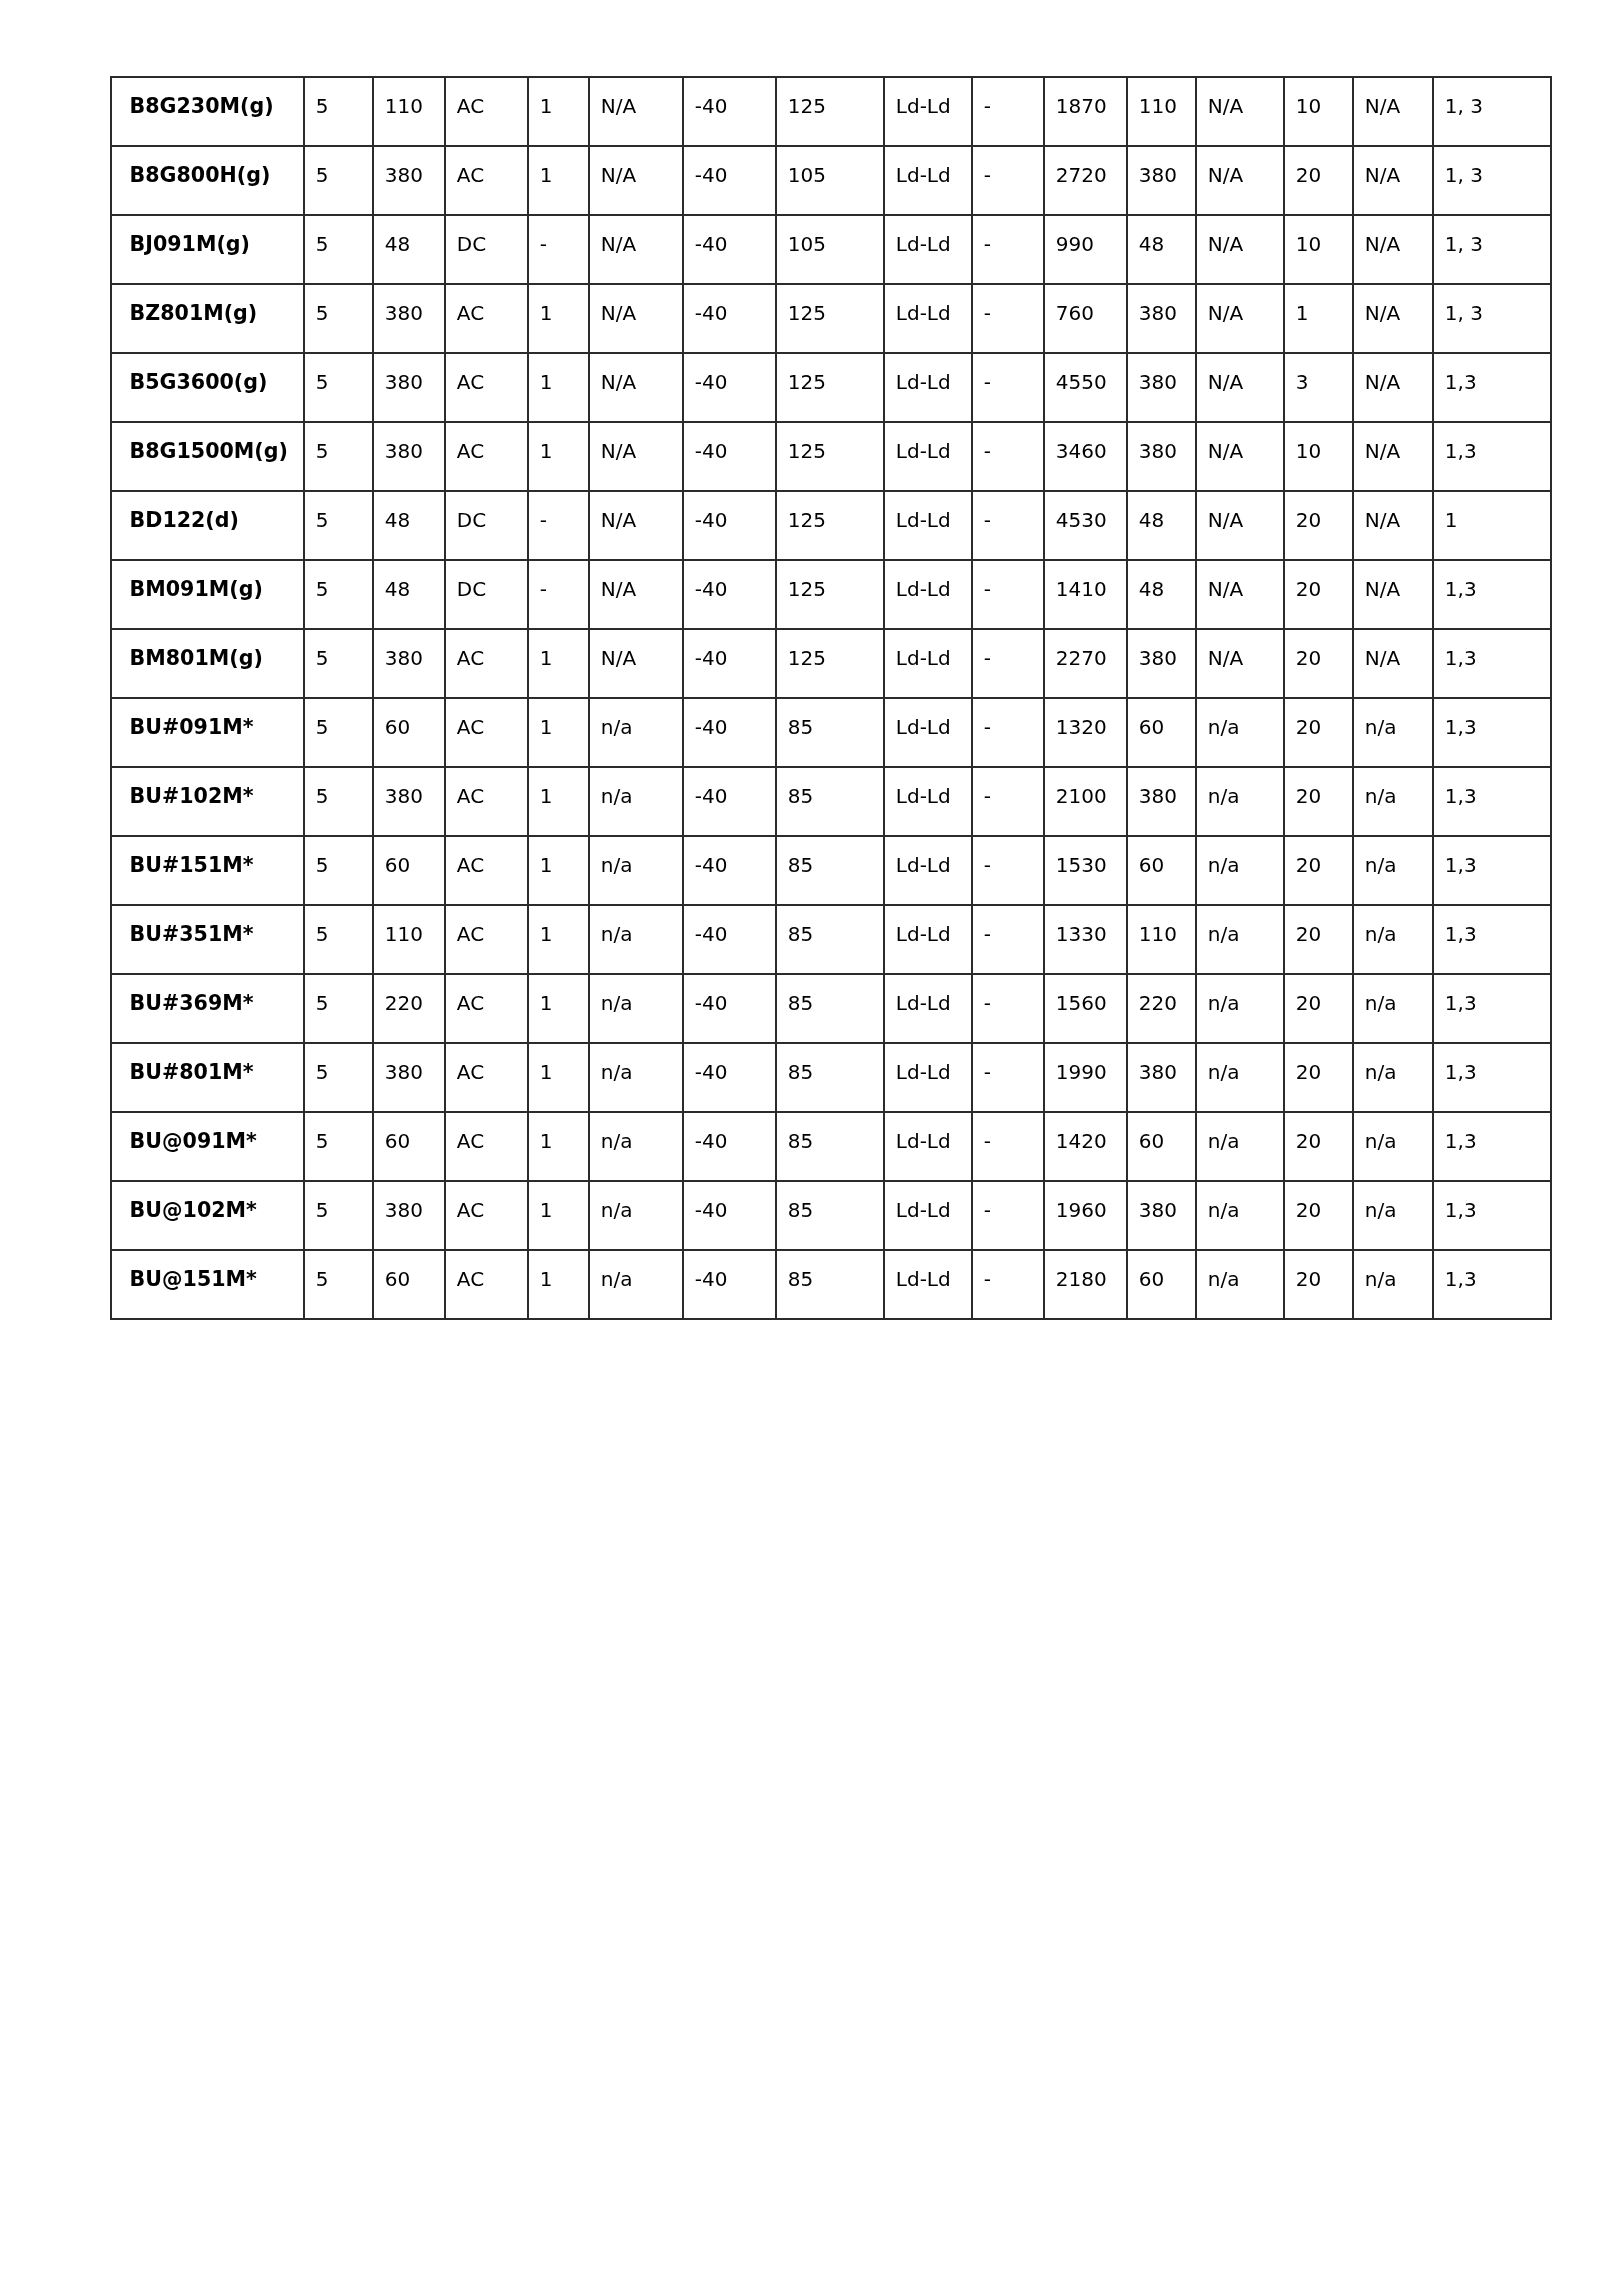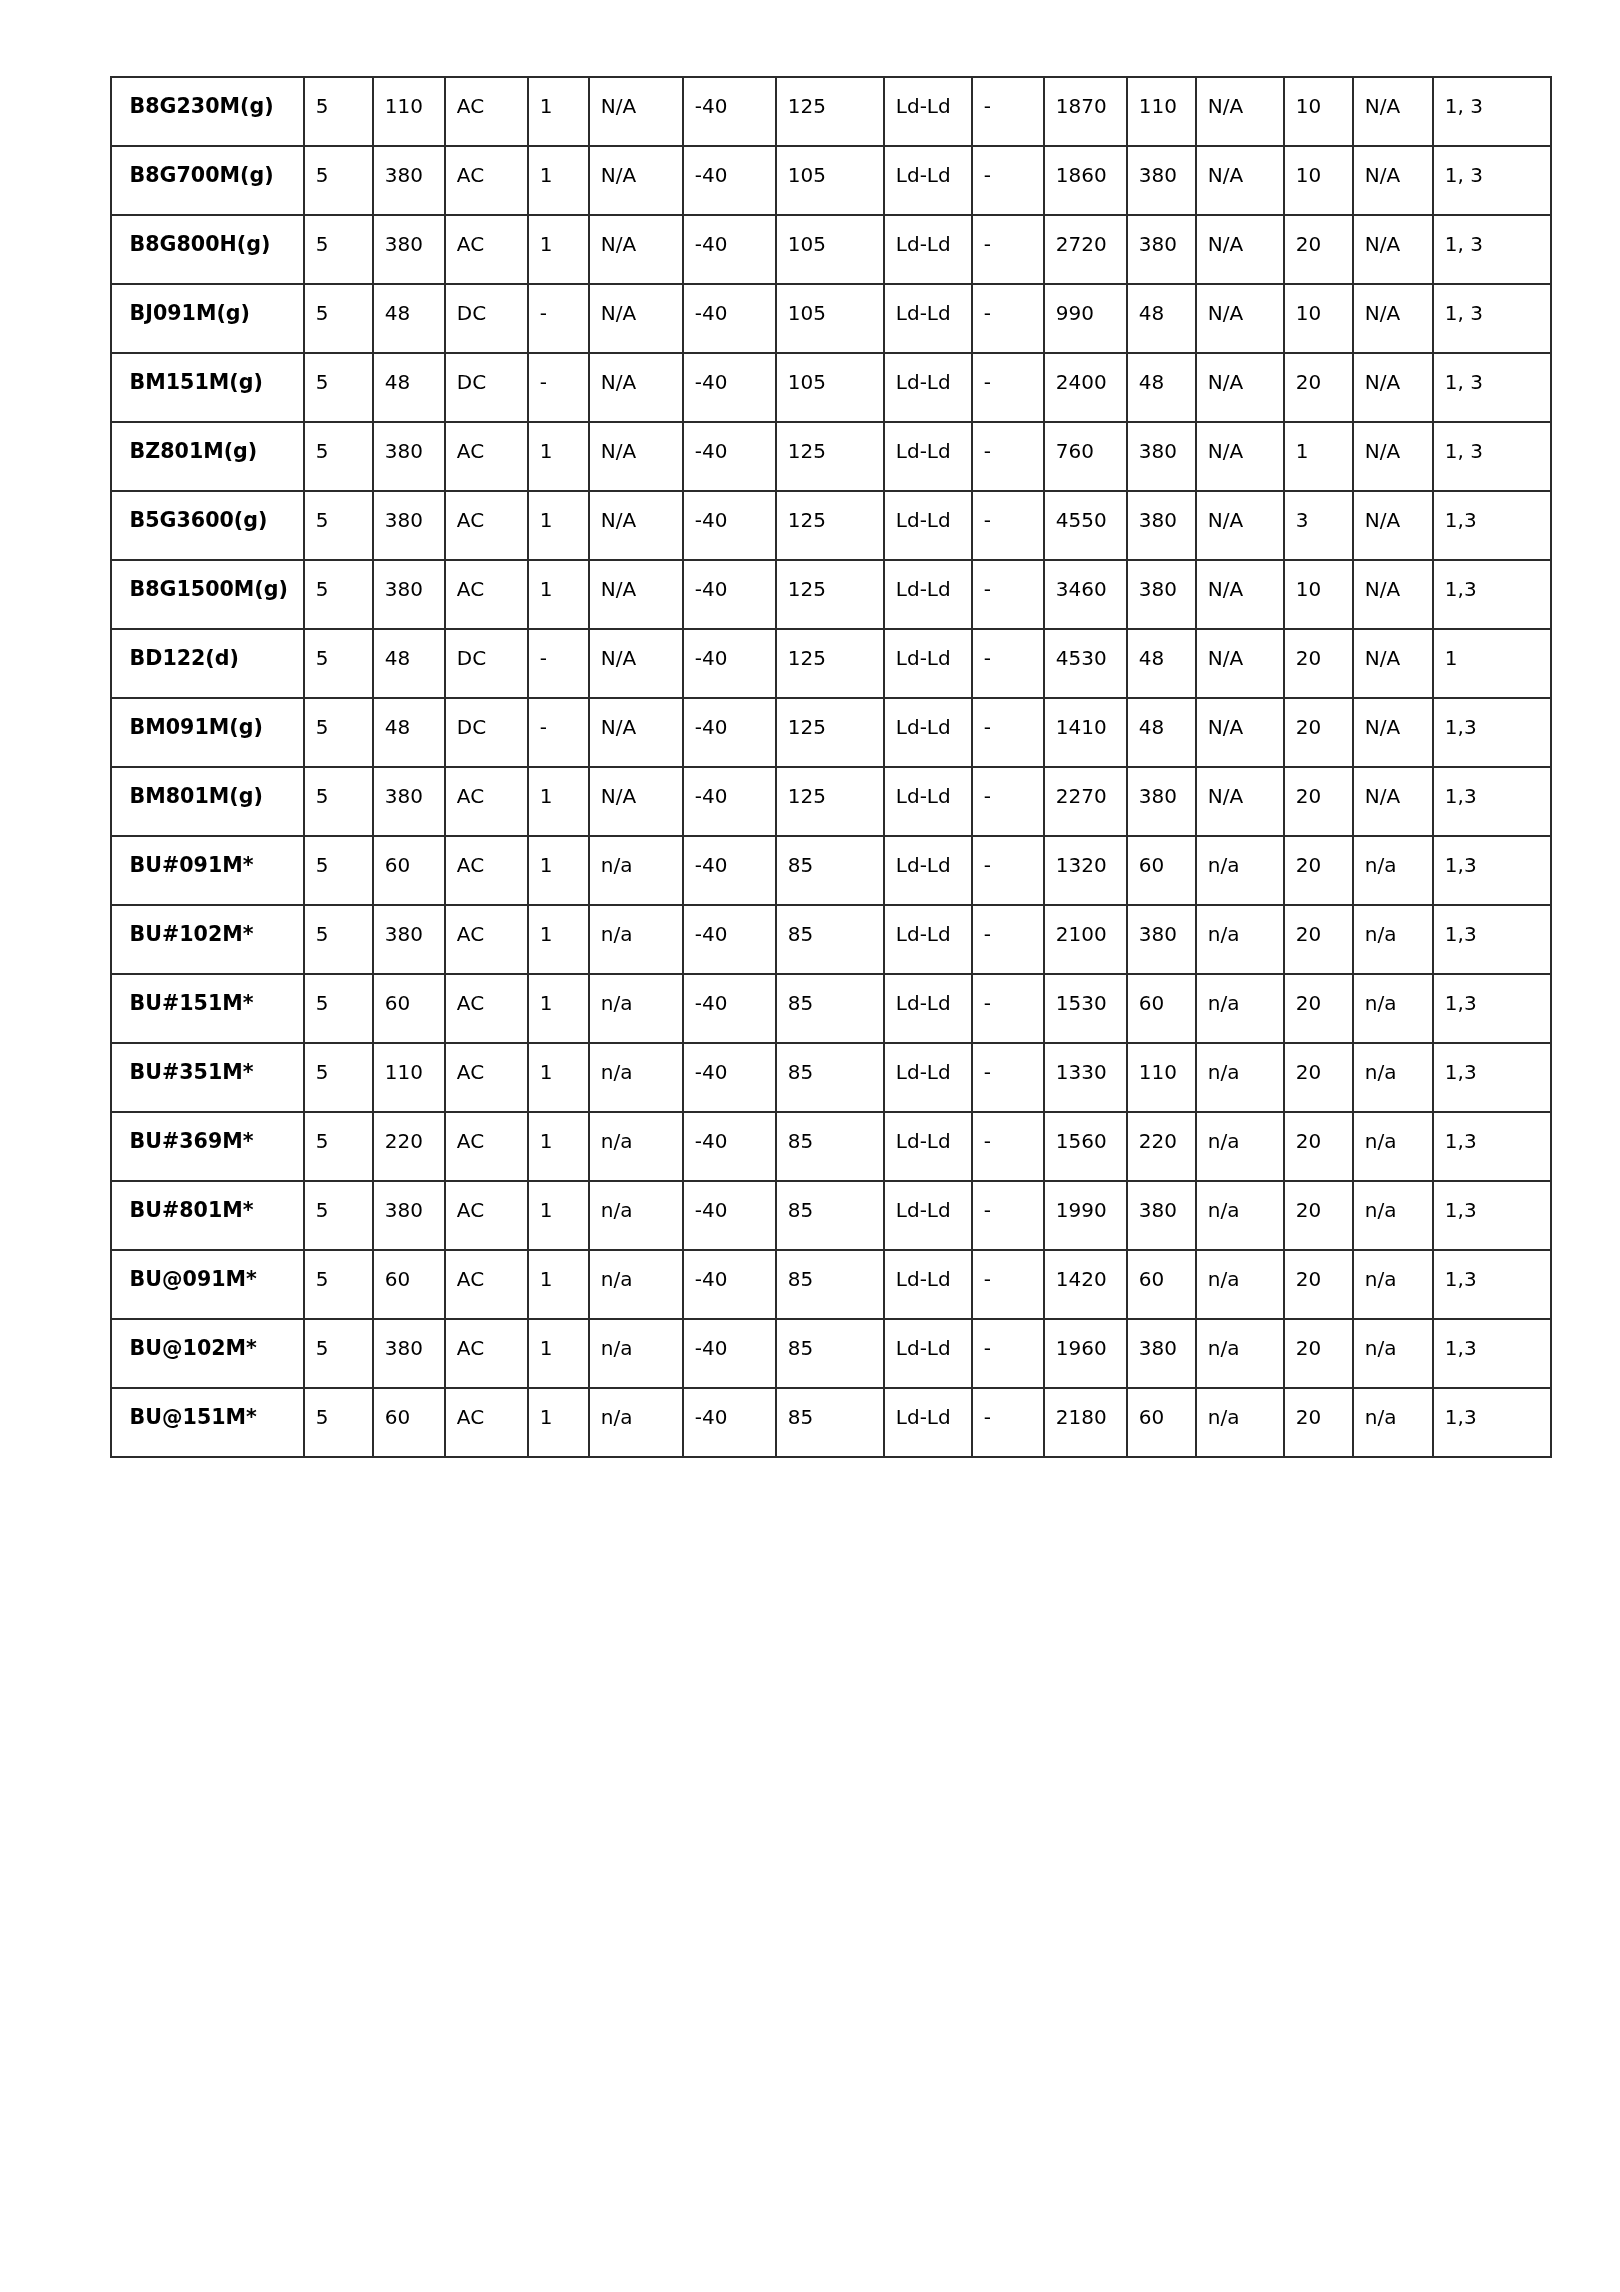--- a/index.html
+++ b/index.html
@@ -95,88 +95,52 @@
           <td>Ld-Ld</td>
           <td>-</td>
           <td>1870</td>
           <td>110</td>
           <td>N/A</td>
           <td>10</td>
           <td>N/A</td>
           <td>1, 3</td>
         </tr>
         <tr>
-          <td class="part">B8G700M(g)</td>
+          <td class="part">B8G800H(g)</td>
           <td>5</td>
           <td>380</td>
           <td>AC</td>
           <td>1</td>
           <td>N/A</td>
           <td>-40</td>
           <td>105</td>
           <td>Ld-Ld</td>
           <td>-</td>
-          <td>1860</td>
-          <td>380</td>
+          <td>2720</td>
+          <td>380</td>
+          <td>N/A</td>
+          <td>20</td>
+          <td>N/A</td>
+          <td>1, 3</td>
+        </tr>
+        <tr>
+          <td class="part">BJ091M(g)</td>
+          <td>5</td>
+          <td>48</td>
+          <td>DC</td>
+          <td>-</td>
+          <td>N/A</td>
+          <td>-40</td>
+          <td>105</td>
+          <td>Ld-Ld</td>
+          <td>-</td>
+          <td>990</td>
+          <td>48</td>
           <td>N/A</td>
           <td>10</td>
-          <td>N/A</td>
-          <td>1, 3</td>
-        </tr>
-        <tr>
-          <td class="part">B8G800H(g)</td>
-          <td>5</td>
-          <td>380</td>
-          <td>AC</td>
-          <td>1</td>
-          <td>N/A</td>
-          <td>-40</td>
-          <td>105</td>
-          <td>Ld-Ld</td>
-          <td>-</td>
-          <td>2720</td>
-          <td>380</td>
-          <td>N/A</td>
-          <td>20</td>
-          <td>N/A</td>
-          <td>1, 3</td>
-        </tr>
-        <tr>
-          <td class="part">BJ091M(g)</td>
-          <td>5</td>
-          <td>48</td>
-          <td>DC</td>
-          <td>-</td>
-          <td>N/A</td>
-          <td>-40</td>
-          <td>105</td>
-          <td>Ld-Ld</td>
-          <td>-</td>
-          <td>990</td>
-          <td>48</td>
-          <td>N/A</td>
-          <td>10</td>
-          <td>N/A</td>
-          <td>1, 3</td>
-        </tr>
-        <tr>
-          <td class="part">BM151M(g)</td>
-          <td>5</td>
-          <td>48</td>
-          <td>DC</td>
-          <td>-</td>
-          <td>N/A</td>
-          <td>-40</td>
-          <td>105</td>
-          <td>Ld-Ld</td>
-          <td>-</td>
-          <td>2400</td>
-          <td>48</td>
-          <td>N/A</td>
-          <td>20</td>
           <td>N/A</td>
           <td>1, 3</td>
         </tr>
         <tr>
           <td class="part">BZ801M(g)</td>
           <td>5</td>
           <td>380</td>
           <td>AC</td>
           <td>1</td>
           <td>N/A</td>

